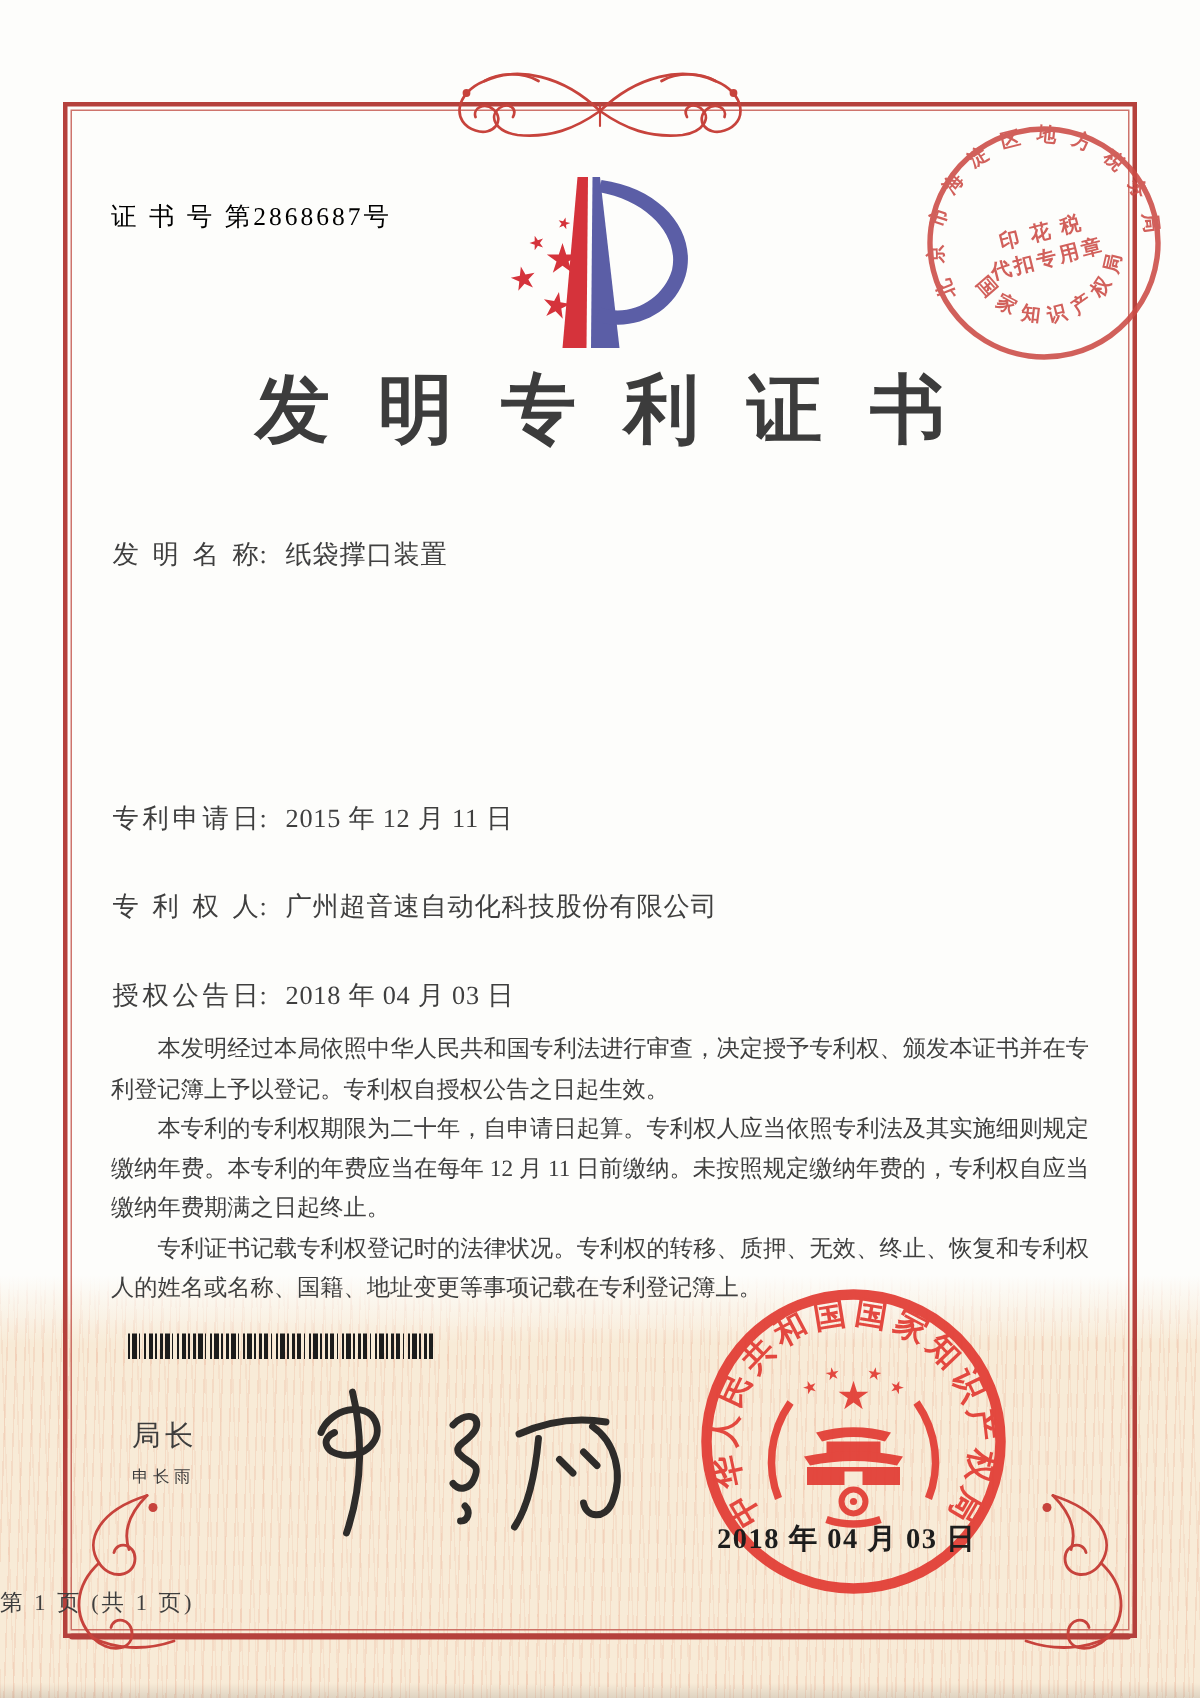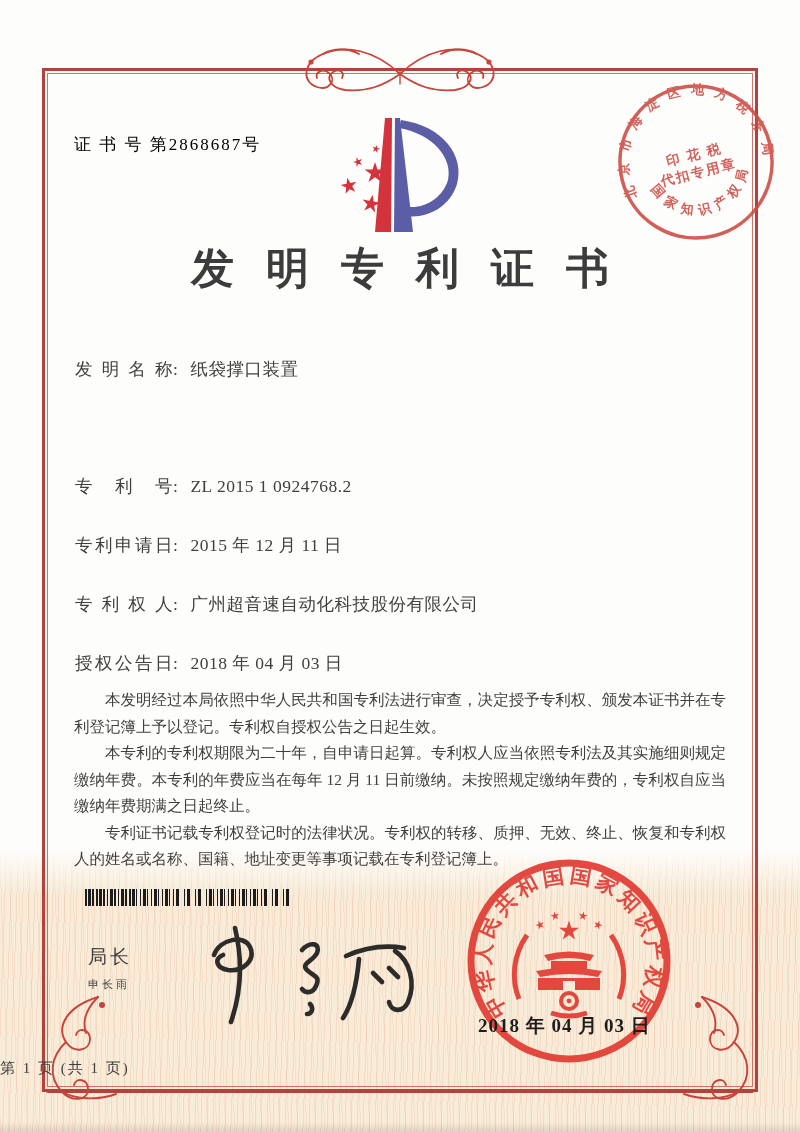--- a/index.html
+++ b/index.html
@@ -17,21 +17,21 @@
   
   .frame{position:absolute;left:42px;top:68px;width:710px;height:1018px;
       border:3px solid #b5413c;}
   .frame::after{content:"";position:absolute;left:2px;top:2px;right:2px;bottom:2px;
       border:1px solid rgba(197,92,82,.85);}
   .bottom-rule{position:absolute;left:46px;right:46px;top:1089px;height:4px;
       background:#b5413c;border-radius:2px;}
   
   .abs{position:absolute;}
   .cert-no{left:74px;top:133px;font-size:17px;letter-spacing:2px;color:#000000;}
-  .title{left:0;right:0;top:240px;text-align:center;font-size:43px;font-weight:600;
+  .title{left:0;right:0;top:240px;text-align:center;font-size:50px;font-weight:600;
       letter-spacing:32px;padding-left:32px;color:#3c3c3c;}
   .field{left:75px;font-size:17.5px;letter-spacing:.5px;color:#3f3f3f;white-space:nowrap;}
   .field .lbl{display:inline-block;width:98px;text-align:justify;text-align-last:justify;}
   .field .val{margin-left:12px;margin-top:24px;}
   .paras{left:74px;width:652px;top:687px;font-size:15.5px;line-height:26.5px;
       text-align:justify;color:#3f3f3f;}
   .paras p{margin:0;text-indent:2em;}
   .barcode{left:85px;top:889px;width:205px;height:17px;background:
       repeating-linear-gradient(90deg,#1c1c1c 0 1.5px,transparent 1.5px 3px,
       #1c1c1c 3px 6px,transparent 6px 7.5px,#1c1c1c 7.5px 8.5px,transparent 8.5px 11px);}
@@ -126,23 +126,20 @@
       <text font-size="13" letter-spacing="6" font-weight="600">
         <textPath href="#stampBot" startOffset="50%" text-anchor="middle">国家知识产权局</textPath>
       </text>
     </g>
   </svg>
 
   <div class="abs title">发明专利证书</div>
 
   <div class="abs field" style="top:357px">
     <span class="lbl">发明名称</span><span>:</span><span class="val">纸袋撑口装置</span>
-  </div>
-  <div class="abs field" style="top:474px">
-    <span class="lbl">专利号</span><span>:</span><span class="val">ZL 2015 1 0924768.2</span>
   </div>
   <div class="abs field" style="top:533px">
     <span class="lbl">专利申请日</span><span>:</span><span class="val">2015 年 12 月 11 日</span>
   </div>
   <div class="abs field" style="top:592px">
     <span class="lbl">专利权人</span><span>:</span><span class="val">广州超音速自动化科技股份有限公司</span>
   </div>
   <div class="abs field" style="top:651px">
     <span class="lbl">授权公告日</span><span>:</span><span class="val">2018 年 04 月 03 日</span>
   </div>

